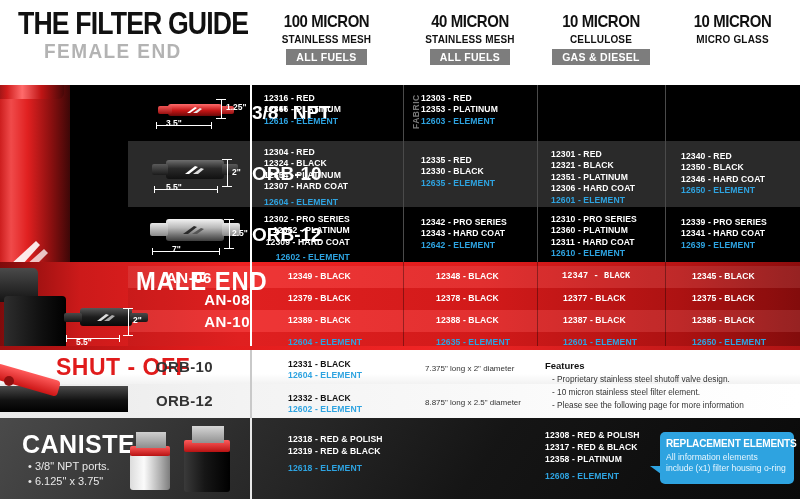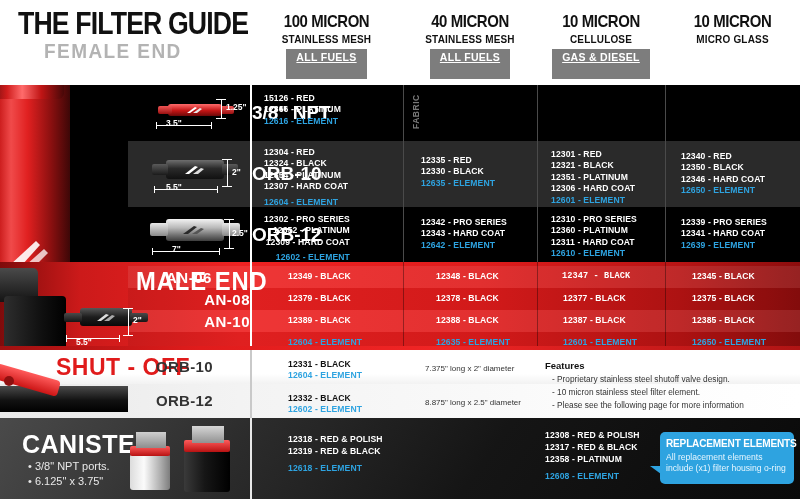--- a/index.html
+++ b/index.html
@@ -11,21 +11,21 @@
   .title{position:absolute;left:18px;top:6px;font-size:31px;font-weight:bold;color:#111;
          letter-spacing:-1px;transform:scaleX(.86);transform-origin:left top;white-space:nowrap;}
   .subtitle{position:absolute;left:44px;top:40px;font-size:20px;font-weight:bold;color:#b3b3b3;
             letter-spacing:1.5px;transform:scaleX(.95);transform-origin:left top;white-space:nowrap;}
   .colhead{position:absolute;top:12px;text-align:center;}
   .colhead .micron{font-size:17px;font-weight:bold;color:#111;letter-spacing:-.5px;
                    transform:scaleX(.88);white-space:nowrap;}
   .colhead .mat{font-size:10.5px;font-weight:bold;color:#111;letter-spacing:.2px;margin-top:1px;
                 transform:scaleX(.95);white-space:nowrap;}
   .colhead .fuel{display:inline-block;margin-top:4px;background:#7d7d7d;color:#fff;font-size:10.5px;
-                 font-weight:bold;padding:2px 10px 16px 10px;letter-spacing:.3px;white-space:nowrap;text-decoration:underline;}
+                 font-weight:bold;padding:2px 10px 2px 10px;letter-spacing:.3px;white-space:nowrap;}
 
   
   .femaleblk{position:absolute;left:0;top:85px;width:800px;height:177px;background:#000;}
   .leftimg{position:absolute;left:0;top:0;width:128px;height:100%;overflow:hidden;}
   .redbody{position:absolute;left:-18px;top:-24px;width:88px;height:300px;border-radius:10px;
       background:linear-gradient(90deg,#6b0d0d 0%,#c61616 18%,#f04a4a 33%,#e02020 52%,#8c1010 78%,#3d0707 100%);}
   .redcap{position:absolute;left:-12px;top:-28px;width:76px;height:42px;border-radius:6px;
       background:linear-gradient(90deg,#5c0a0a 0%,#d01d1d 25%,#ff6b6b 45%,#c01515 70%,#470808 100%);}
   .redlogo{position:absolute;left:6px;top:150px;width:56px;height:40px;}
 
@@ -161,27 +161,32 @@
         <div class="dimlabel" style="left:38px;top:33px;">3.5"</div>
         <div class="dimline" style="left:93px;top:14px;width:1px;height:20px;"></div>
         <div class="dimline" style="left:88px;top:14px;width:10px;height:1px;"></div>
         <div class="dimline" style="left:88px;top:33px;width:10px;height:1px;"></div>
         <div class="dimlabel" style="left:98px;top:17px;">1.25"</div>
       </div>
       <div class="prodname">3/8" NPT</div>
 
       <div class="cellcol" style="left:124px;width:153px;">
         <div style="position:absolute;left:12px;top:8px;">
-          <div class="pn">15126 - RED</div>
+          <div class="pn">12316 - RED</div>
           <div class="pn">12366 - PLATINUM</div>
           <div class="pn el">12616 - ELEMENT</div>
         </div>
       </div>
       <div class="cellcol" style="left:277px;width:134px;">
         <div class="fabric" style="left:6px;top:44px;">FABRIC</div>
+        <div style="position:absolute;left:16px;top:8px;">
+          <div class="pn">12303 - RED</div>
+          <div class="pn">12353 - PLATINUM</div>
+          <div class="pn el">12603 - ELEMENT</div>
+        </div>
       </div>
       <div class="cellcol" style="left:411px;width:128px;"></div>
       <div class="cellcol" style="left:539px;width:133px;"></div>
     </div>
 
     <div class="frow r1">
       <div class="prodcell">
         <div class="fimg" style="left:24px;top:16px;width:90px;height:26px;">
           <div class="fbody" style="left:14px;top:3px;width:58px;height:19px;background:linear-gradient(180deg,#6e6e6e,#2a2a2a 45%,#111 100%);"></div>
           <div class="fend" style="left:0px;top:7px;width:16px;height:11px;background:linear-gradient(180deg,#5a5a5a,#1b1b1b);"></div>
@@ -427,18 +432,18 @@
     <div class="ccell" style="left:545px;top:36px;">12358 - PLATINUM</div>
     <div class="ccell el" style="left:545px;top:53px;">12608 - ELEMENT</div>
 
     <div class="vdivmain" style="left:250px;top:0;height:81px;background:#e8e8e8;"></div>
   </div>
 
   <div class="rebox">
     <div class="retail"></div>
     <div class="retitle">REPLACEMENT ELEMENTS</div>
     <div class="retext">
-      <div>All replacement elements</div>
+      <div>All information elements</div>
       <div>include (x1) filter housing o-ring</div>
     </div>
   </div>
 
 </div>
 
 </body></html>

